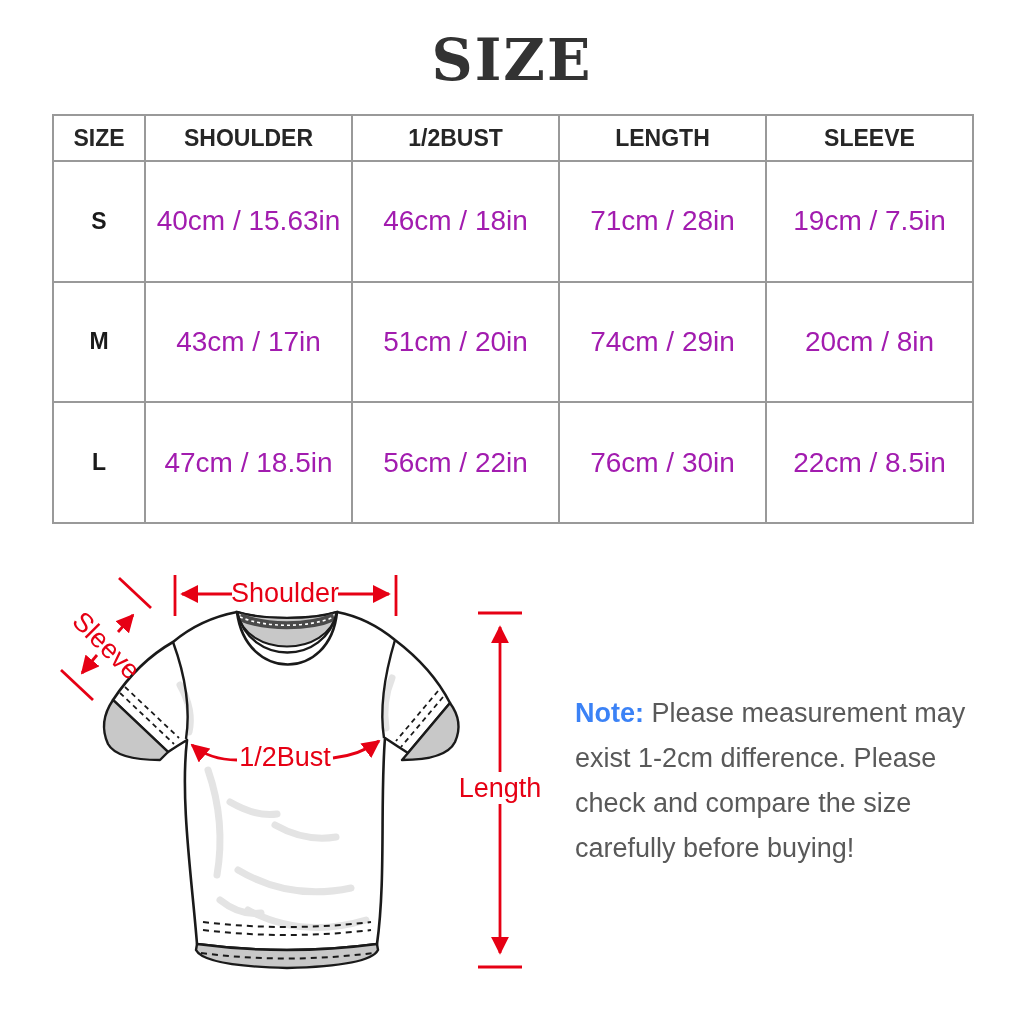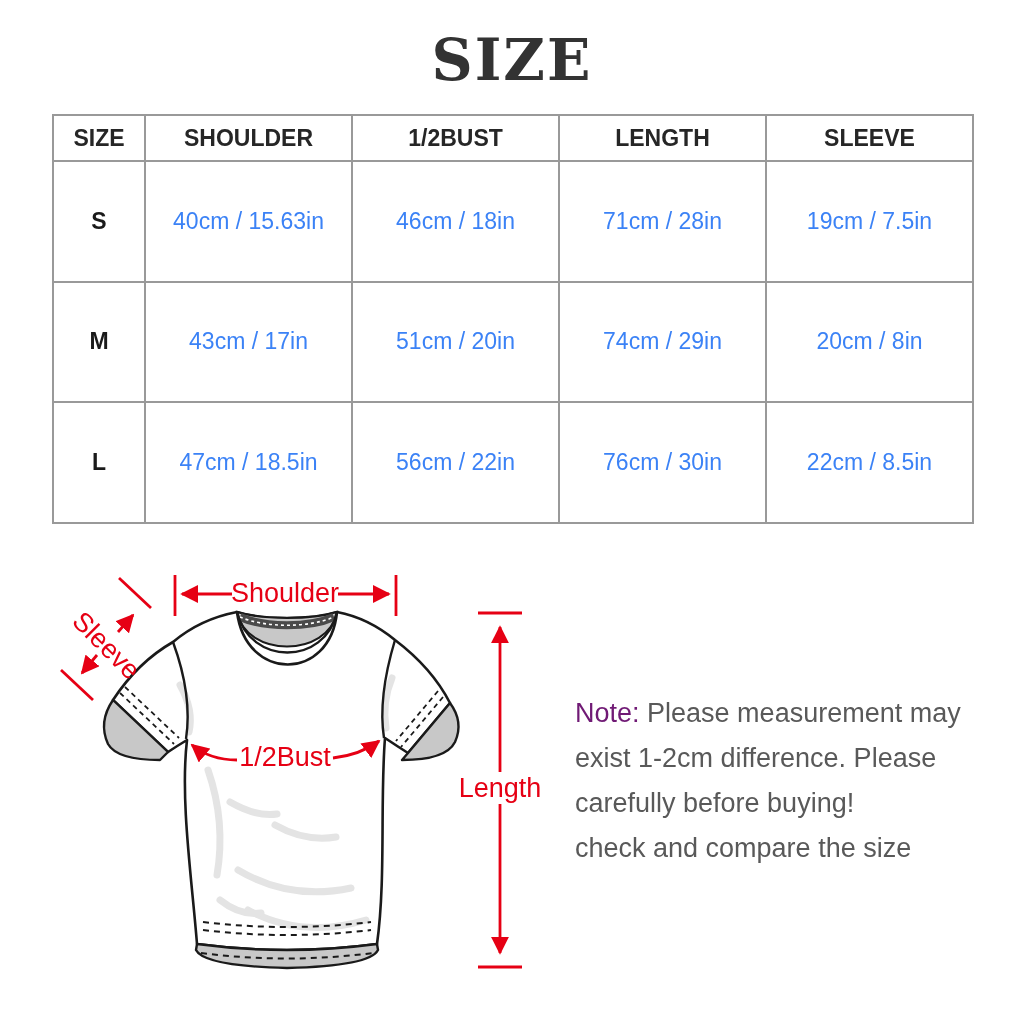--- a/index.html
+++ b/index.html
@@ -12,38 +12,38 @@
     font-family:"DejaVu Serif",serif;font-weight:bold;font-size:57px;
     color:#333333;letter-spacing:2px;
   }
   table.size-table{
     position:absolute;left:52px;top:114px;width:922px;height:410px;
     border-collapse:collapse;table-layout:fixed;text-align:center;
   }
   .size-table th,.size-table td{border:2px solid #999999;padding:0;vertical-align:middle}
   .size-table th{font-size:23px;color:#262626;font-weight:bold;height:44px}
   .size-table td.size-cell{font-size:23px;font-weight:bold;color:#1a1a1a}
-  .size-table td.val{font-size:23px;color:#3b82f6}
+  .size-table td.val{font-size:28px;color:#a21caf}
   .diagram{position:absolute;left:40px;top:570px;width:580px;height:450px}
   .diagram svg{position:absolute;left:0;top:0}
   .dlabel{
     position:absolute;color:#e60014;font-size:27px;white-space:nowrap;
     transform:translate(-50%,-50%);
   }
   .dlabel.rot{transform:translate(-50%,-50%) rotate(45deg)}
   .lbl-shoulder{left:245px;top:23px}
   .lbl-sleeve{left:66px;top:76px}
   .lbl-bust{left:245px;top:187px}
   .lbl-length{left:460px;top:218px}
   .note{
     position:absolute;left:575px;top:691px;width:420px;
     font-size:27px;line-height:45px;color:#595959;
   }
   .note .nline{white-space:nowrap}
-  .note .np{font-weight:normal;color:#701a75}
+  .note .np{font-weight:bold;color:#3b82f6}
 </style>
 </head>
 <body>
 
 <div class="page-title">SIZE</div>
 
 <table class="size-table">
   <colgroup>
     <col style="width:10%">
       <col style="width:22.5%">
@@ -178,15 +178,15 @@
 
   <div class="dlabel lbl-shoulder">Shoulder</div>
   <div class="dlabel rot lbl-sleeve">Sleeve</div>
   <div class="dlabel lbl-bust">1/2Bust</div>
   <div class="dlabel lbl-length">Length</div>
 </div>
 
 <div class="note">
   <div class="nline"><span class="np">Note:</span> <span>Please measurement may</span></div>
   <div class="nline">exist 1-2cm difference. Please</div>
+  <div class="nline">check and compare the size</div>
   <div class="nline">carefully before buying!</div>
-  <div class="nline">check and compare the size</div>
 </div>
 
 </body></html>

